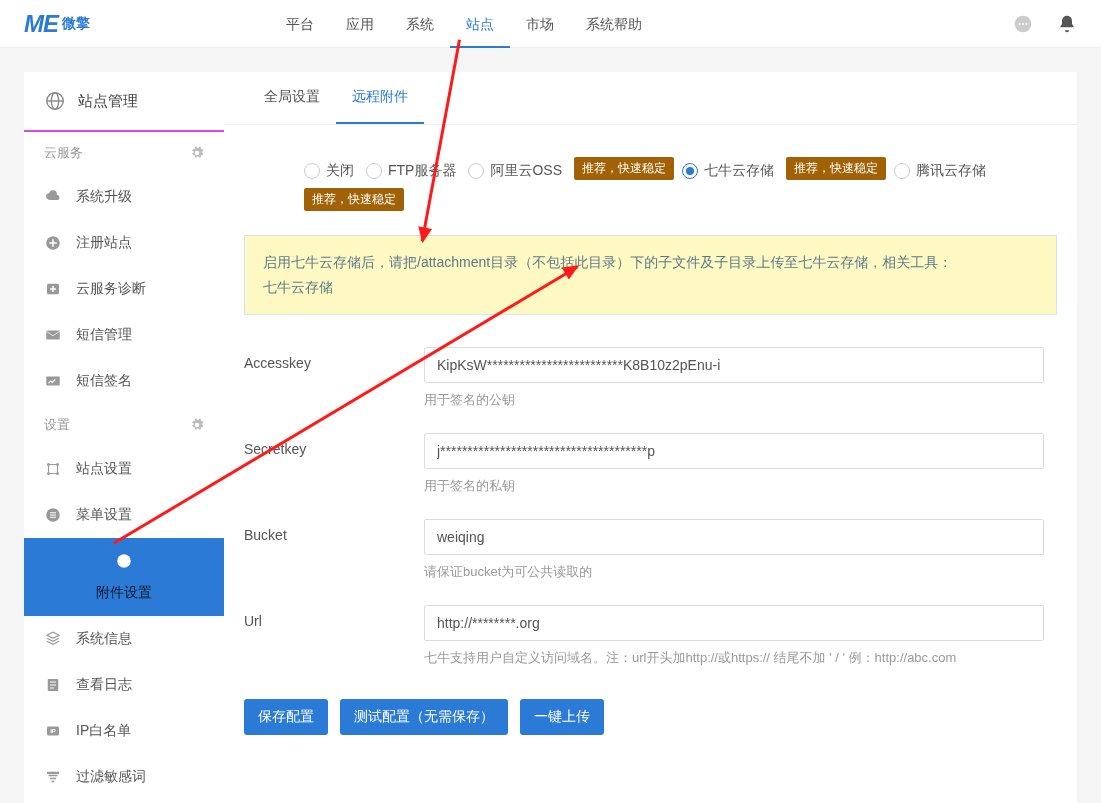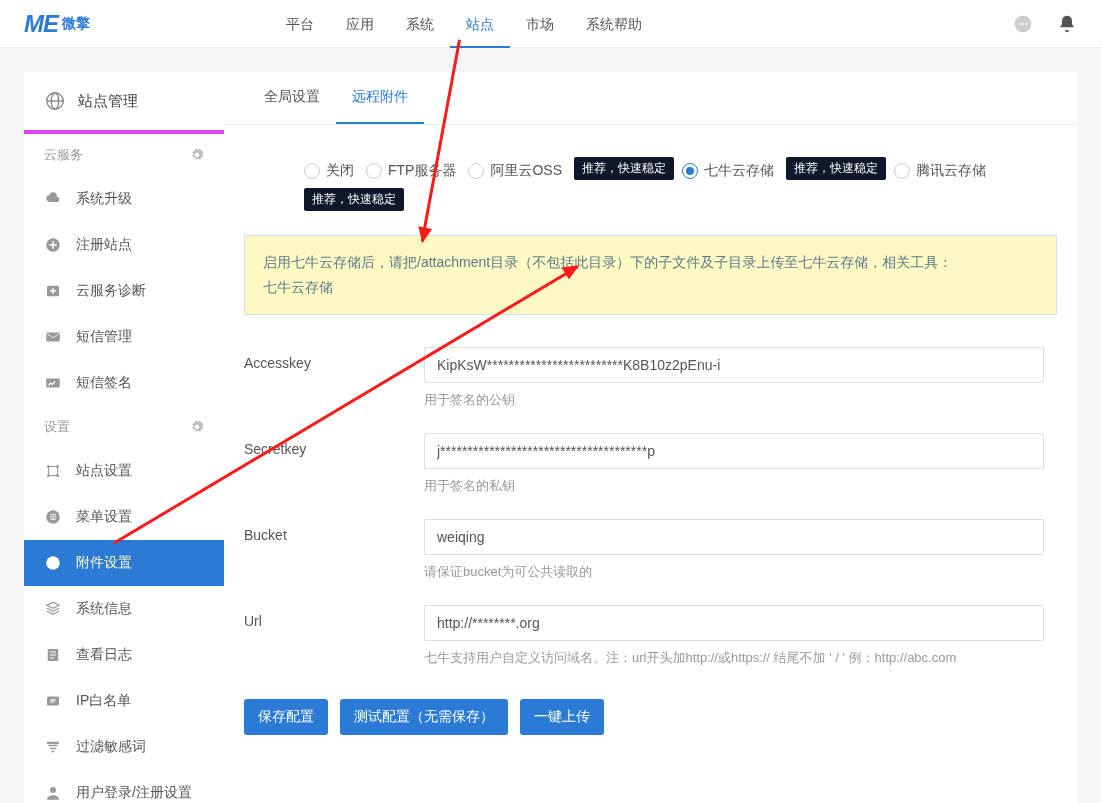--- a/index.html
+++ b/index.html
@@ -11,42 +11,42 @@
 .topnav { display: flex; gap: 0; }
 .topnav-item { padding: 0 16px; height: 48px; line-height: 48px; color: #555; cursor: pointer; border-bottom: 2px solid transparent; }
 .topnav-item.active { color: #2b7bd6; border-bottom-color: #2b7bd6; }
 .topbar-right { margin-left: auto; display: flex; gap: 24px; align-items: center; }
 .topbar-icon { width: 20px; height: 20px; color: #888; }
 
 .body-wrap { display: flex; padding: 24px; gap: 0; }
 .card { background: #fff; }
 
 .sidebar { width: 200px; flex-shrink: 0; }
-.sidebar-header { display: flex; align-items: center; gap: 12px; padding: 18px 20px; border-bottom: 4px solid #d946ef; }
+.sidebar-header { display: flex; align-items: center; gap: 12px; padding: 18px 20px; border-bottom: 2px solid #d946ef; }
 .globe-icon { width: 22px; height: 22px; color: #888; }
 .sidebar-title { font-size: 15px; color: #444; }
 .sidebar-section { padding: 12px 20px; display: flex; align-items: center; justify-content: space-between; color: #999; font-size: 13px; }
 .gear-small { width: 14px; height: 14px; color: #bbb; }
 .sidebar-item { display: flex; align-items: center; gap: 14px; padding: 14px 20px; color: #555; cursor: pointer; }
-.sidebar-item.active { background: #2b7bd6; color: #fef9c3; }
+.sidebar-item.active { background: #2b7bd6; color: #0f172a; flex-direction: column; }
 .sidebar-item.active .side-icon { color: #fff; }
 .side-icon { width: 18px; height: 18px; color: #999; flex-shrink: 0; }
 
 .main { flex: 1; padding: 0; }
 .tabs { display: flex; padding: 0 24px; border-bottom: 1px solid #eee; }
 .tab { padding: 16px 16px; color: #555; cursor: pointer; border-bottom: 2px solid transparent; }
 .tab.active { color: #2b7bd6; border-bottom-color: #2b7bd6; }
 
 .radio-row { display: flex; align-items: flex-end; gap: 8px; padding: 32px 40px 24px 80px; flex-wrap: wrap; }
 .radio-opt { display: flex; align-items: center; gap: 6px; margin-right: 4px; }
 .radio-circ { width: 16px; height: 16px; border: 1px solid #ccc; border-radius: 50%; display: flex; align-items: center; justify-content: center; }
 .radio-circ.checked { border-color: #2b7bd6; }
 .radio-dot { width: 8px; height: 8px; background: #2b7bd6; border-radius: 50%; }
 .radio-label { color: #555; }
-.badge-rec { background: #0f172a; color: #fff; font-size: 12px; padding: 3px 8px; border-radius: 2px; }
+.badge-rec { background: #a16207; color: #fff; font-size: 12px; padding: 3px 8px; border-radius: 2px; }
 
 .info-box { margin: 0 20px 20px 20px; background: #fef9c3; border: 1px solid #d0e5f0; padding: 14px 18px; color: #5a7a8c; line-height: 1.8; }
 .info-link { color: #5a7a8c; }
 
 .form-row { display: flex; padding: 12px 20px; align-items: flex-start; }
 .form-label { width: 180px; flex-shrink: 0; padding-top: 8px; color: #555; }
 .form-field { flex: 1; }
 .form-input { width: 100%; max-width: 620px; height: 36px; padding: 0 12px; border: 1px solid #ddd; border-radius: 2px; font-size: 14px; color: #555; }
 .form-help { color: #999; font-size: 13px; margin-top: 8px; }
 

